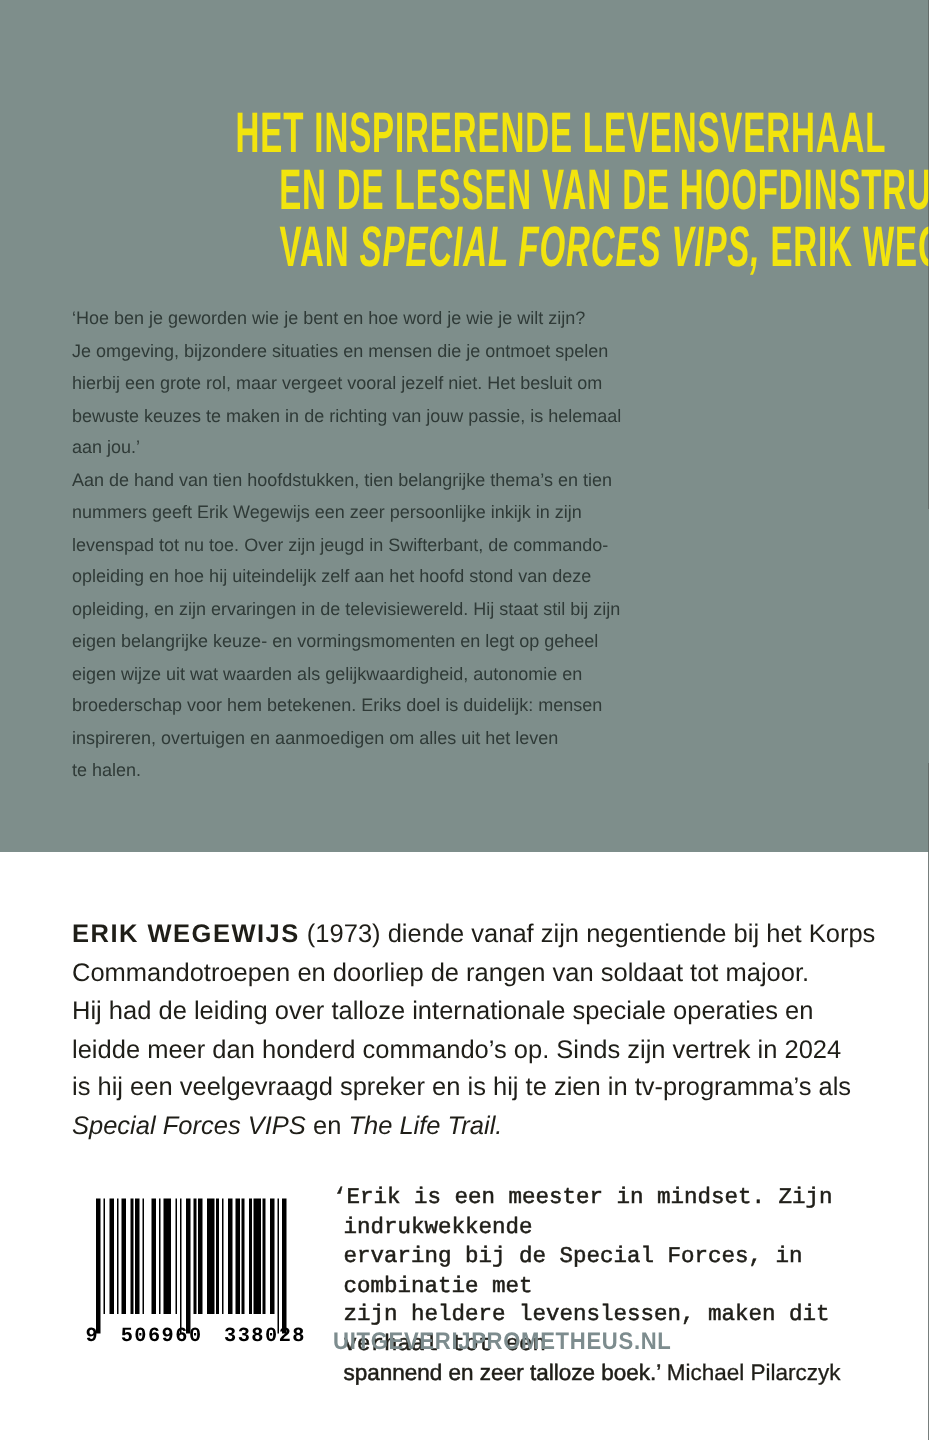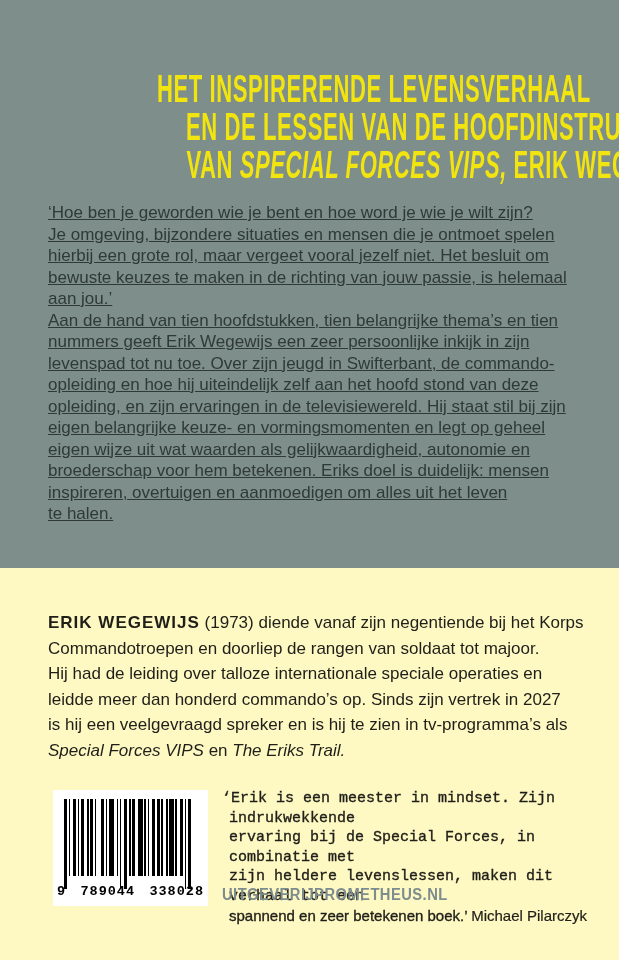--- a/index.html
+++ b/index.html
@@ -16,28 +16,27 @@
     font-weight:bold; font-size:38px; line-height:38px;
   }
   .hl-line { display:block; height:38px; }
   .hl-inner {
     display:inline-block; transform:scaleX(0.58); transform-origin:50% 50%;
     white-space:nowrap; letter-spacing:1px;
   }
   .hl-italic { font-style:italic; }
   .synopsis {
     position:absolute; left:48px; top:202px; width:560px;
-    color:#2F3A37; font-size:17px; line-height:21.5px;
+    color:#2F3A37; font-size:12px; line-height:21.5px;
     white-space:pre-line;
-    text-decoration:underline;
   }
   
   .yellow-section {
     position:absolute; left:0; top:568px; width:619px; height:392px;
-    background:#fef9c3;
+    background:#ffffff;
   }
   .bio {
     position:absolute; left:48px; top:42px; width:545px;
     color:#1F1E18; font-size:17px; line-height:25.5px;
   }
   .bio .pre { white-space:pre-line; }
   .bio .b { font-weight:bold; letter-spacing:1px; }
   .bio .i { font-style:italic;text-align:center; }
   
   .barcode-box {
@@ -100,23 +99,23 @@
 broederschap voor hem betekenen. Eriks doel is duidelijk: mensen
 inspireren, overtuigen en aanmoedigen om alles uit het leven
 te halen.</div>
 
   <div class="yellow-section">
 
     <div class="bio">
       <div><span class="b">ERIK WEGEWIJS</span><span> (1973) diende vanaf zijn negentiende bij het Korps</span></div>
       <div class="pre">Commandotroepen en doorliep de rangen van soldaat tot majoor.
 Hij had de leiding over talloze internationale speciale operaties en
-leidde meer dan honderd commando’s op. Sinds zijn vertrek in 2027
+leidde meer dan honderd commando’s op. Sinds zijn vertrek in 2024
 is hij een veelgevraagd spreker en is hij te zien in tv-programma’s als</div>
-      <div><span class="i">Special Forces VIPS</span><span> en </span><span class="i">The Eriks Trail.</span></div>
+      <div><span class="i">Special Forces VIPS</span><span> en </span><span class="i">The Life Trail.</span></div>
     </div>
 
     <div class="barcode-box">
       <div class="barcode-bars">
           <div class="bar tall" style="width: 3.1px; margin-right: 1.55px;"></div>
           <div class="bar" style="width: 1.55px; margin-right: 3.1px;"></div>
           <div class="bar" style="width: 3.1px; margin-right: 1.55px;"></div>
           <div class="bar" style="width: 1.55px; margin-right: 1.55px;"></div>
           <div class="bar" style="width: 3.1px; margin-right: 3.1px;"></div>
           <div class="bar" style="width: 1.55px; margin-right: 1.55px;"></div>
@@ -138,28 +137,28 @@
           <div class="bar" style="width: 1.55px; margin-right: 3.1px;"></div>
           <div class="bar" style="width: 1.55px; margin-right: 1.55px;"></div>
           <div class="bar" style="width: 4.65px; margin-right: 1.55px;"></div>
           <div class="bar" style="width: 1.55px; margin-right: 3.1px;"></div>
           <div class="bar" style="width: 3.1px; margin-right: 1.55px;"></div>
           <div class="bar tall" style="width: 1.55px; margin-right: 1.55px;"></div>
           <div class="bar tall" style="width: 3.1px; margin-right: 0px;"></div>
         </div>
       <div class="barcode-digits">
         <span>9</span>
-        <span>789044</span>
+        <span>506960</span>
         <span>338028</span>
       </div>
     </div>
 
     <div class="quote">
       <div class="pre">‘Erik is een meester in mindset. Zijn indrukwekkende
 ervaring bij de Special Forces, in combinatie met
 zijn heldere levenslessen, maken dit verhaal tot een</div>
-      <div><span>spannend en zeer betekenen boek.’ </span><span class="author">Michael Pilarczyk</span></div>
+      <div><span>spannend en zeer talloze boek.’ </span><span class="author">Michael Pilarczyk</span></div>
     </div>
 
     <div class="publisher">UITGEVERIJPROMETHEUS.NL</div>
 
   </div>
 </div>
 
 </body></html>

